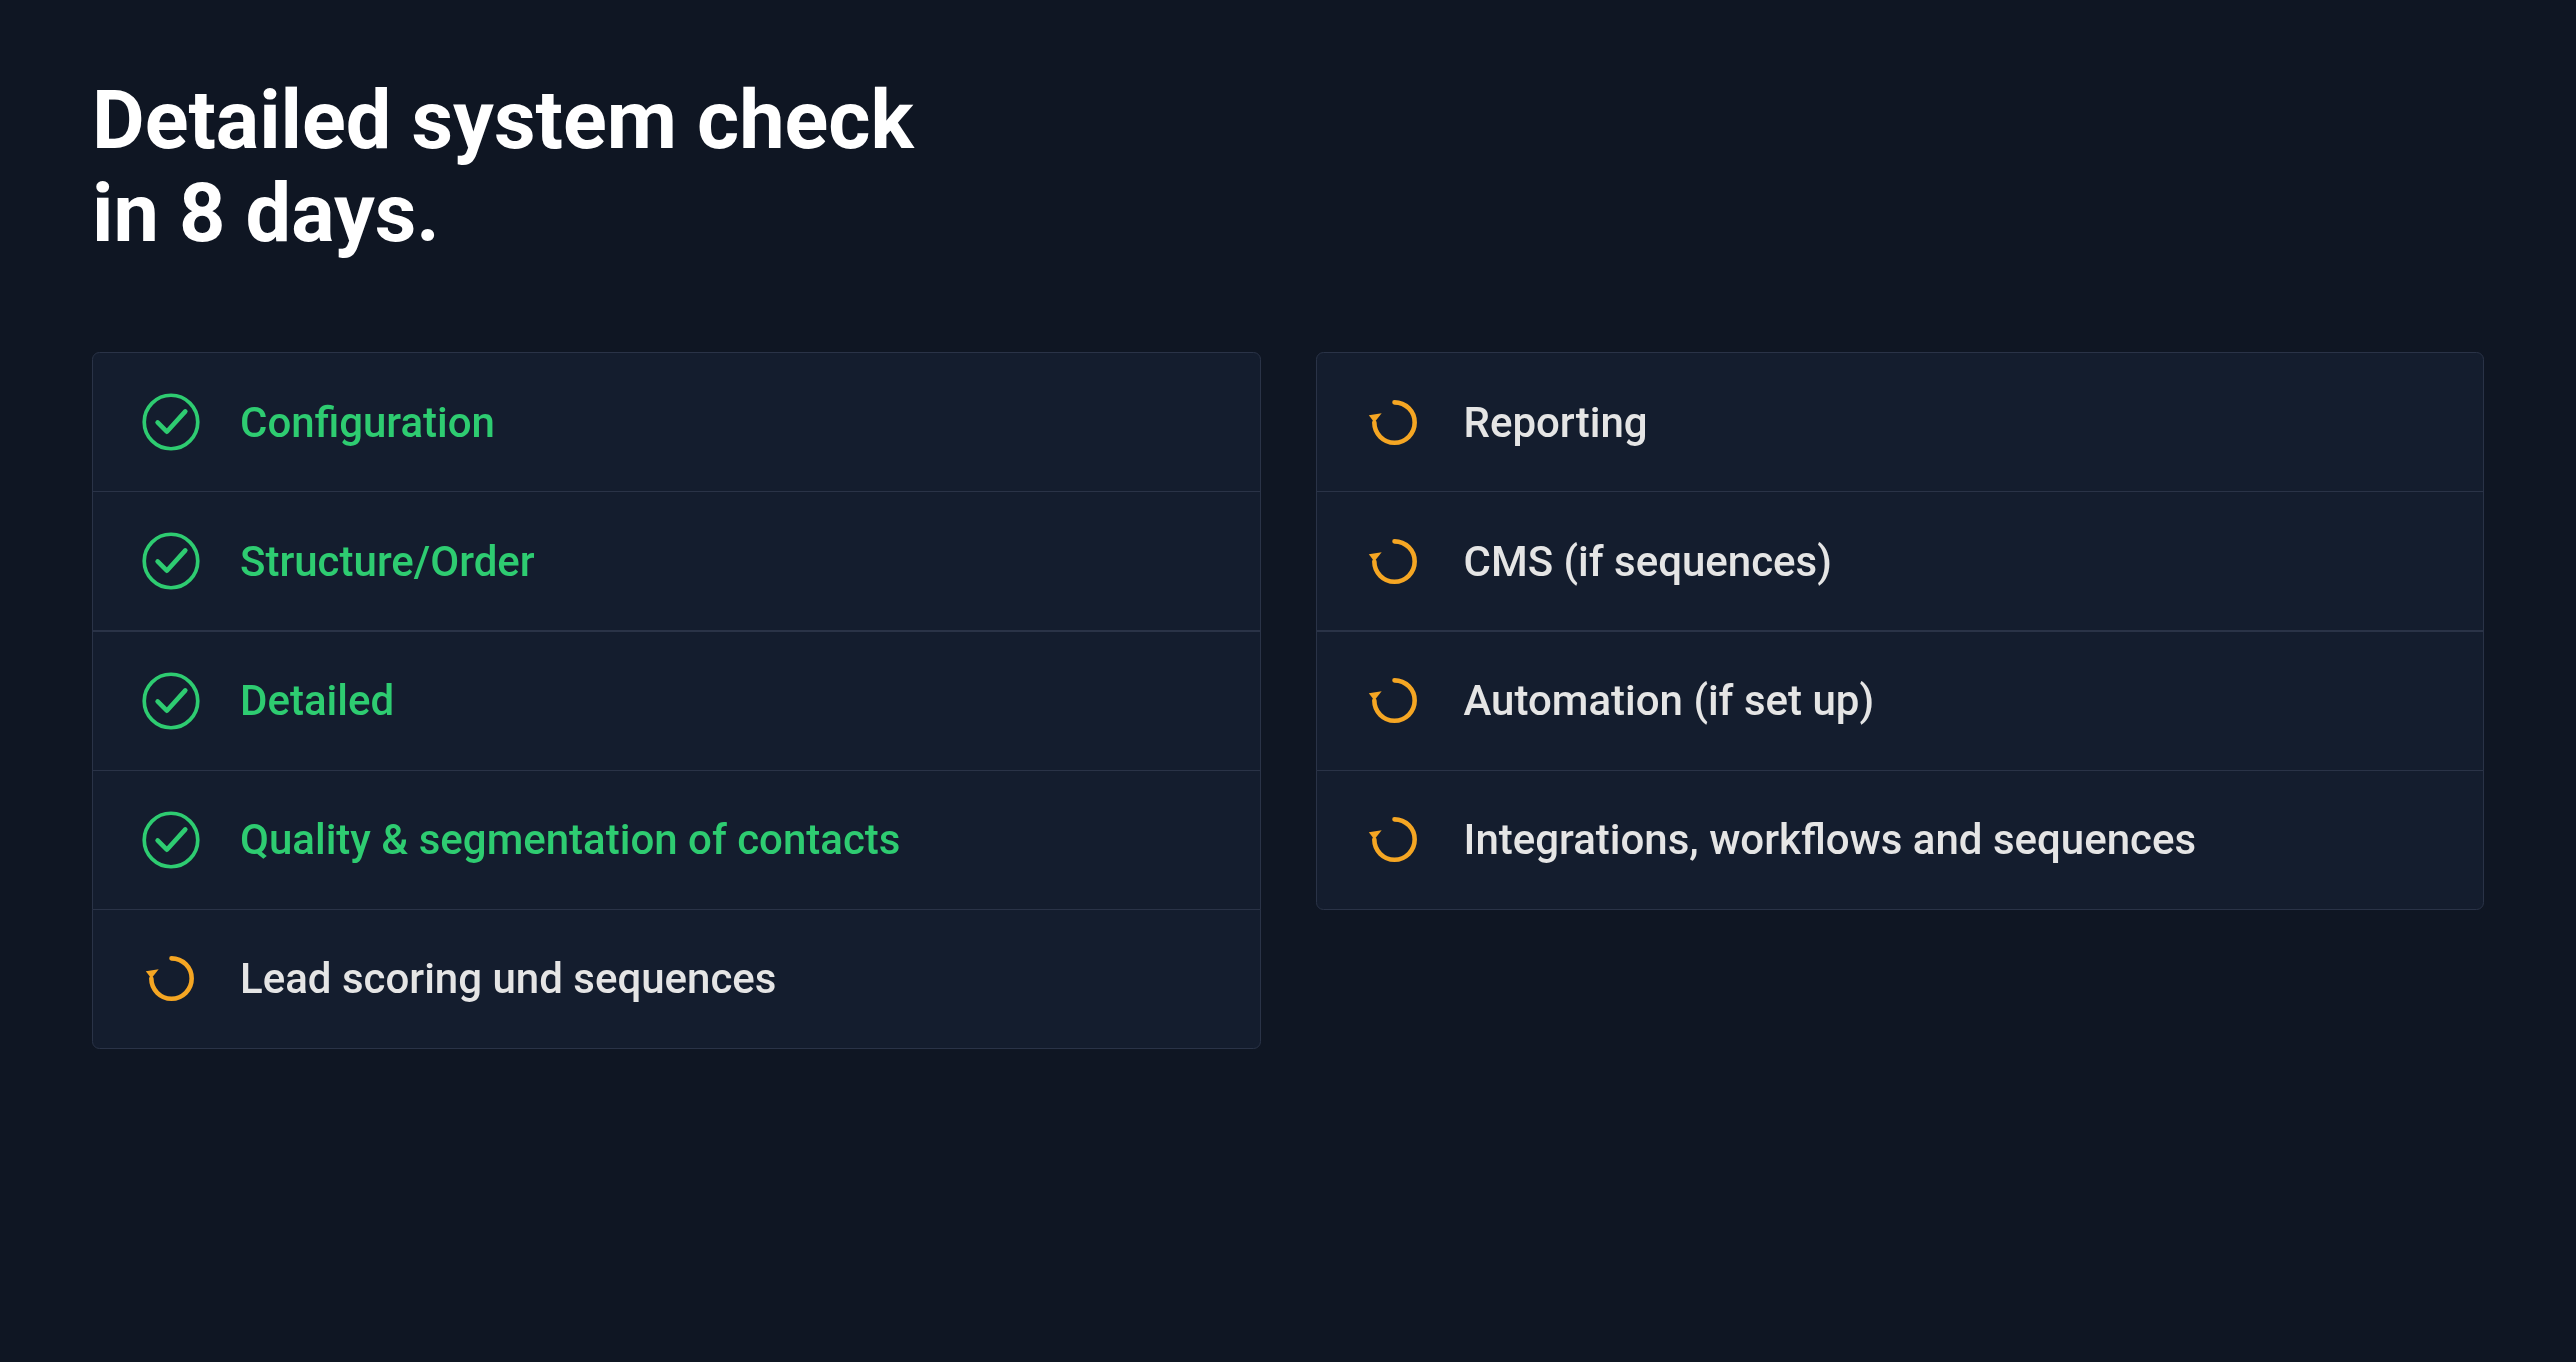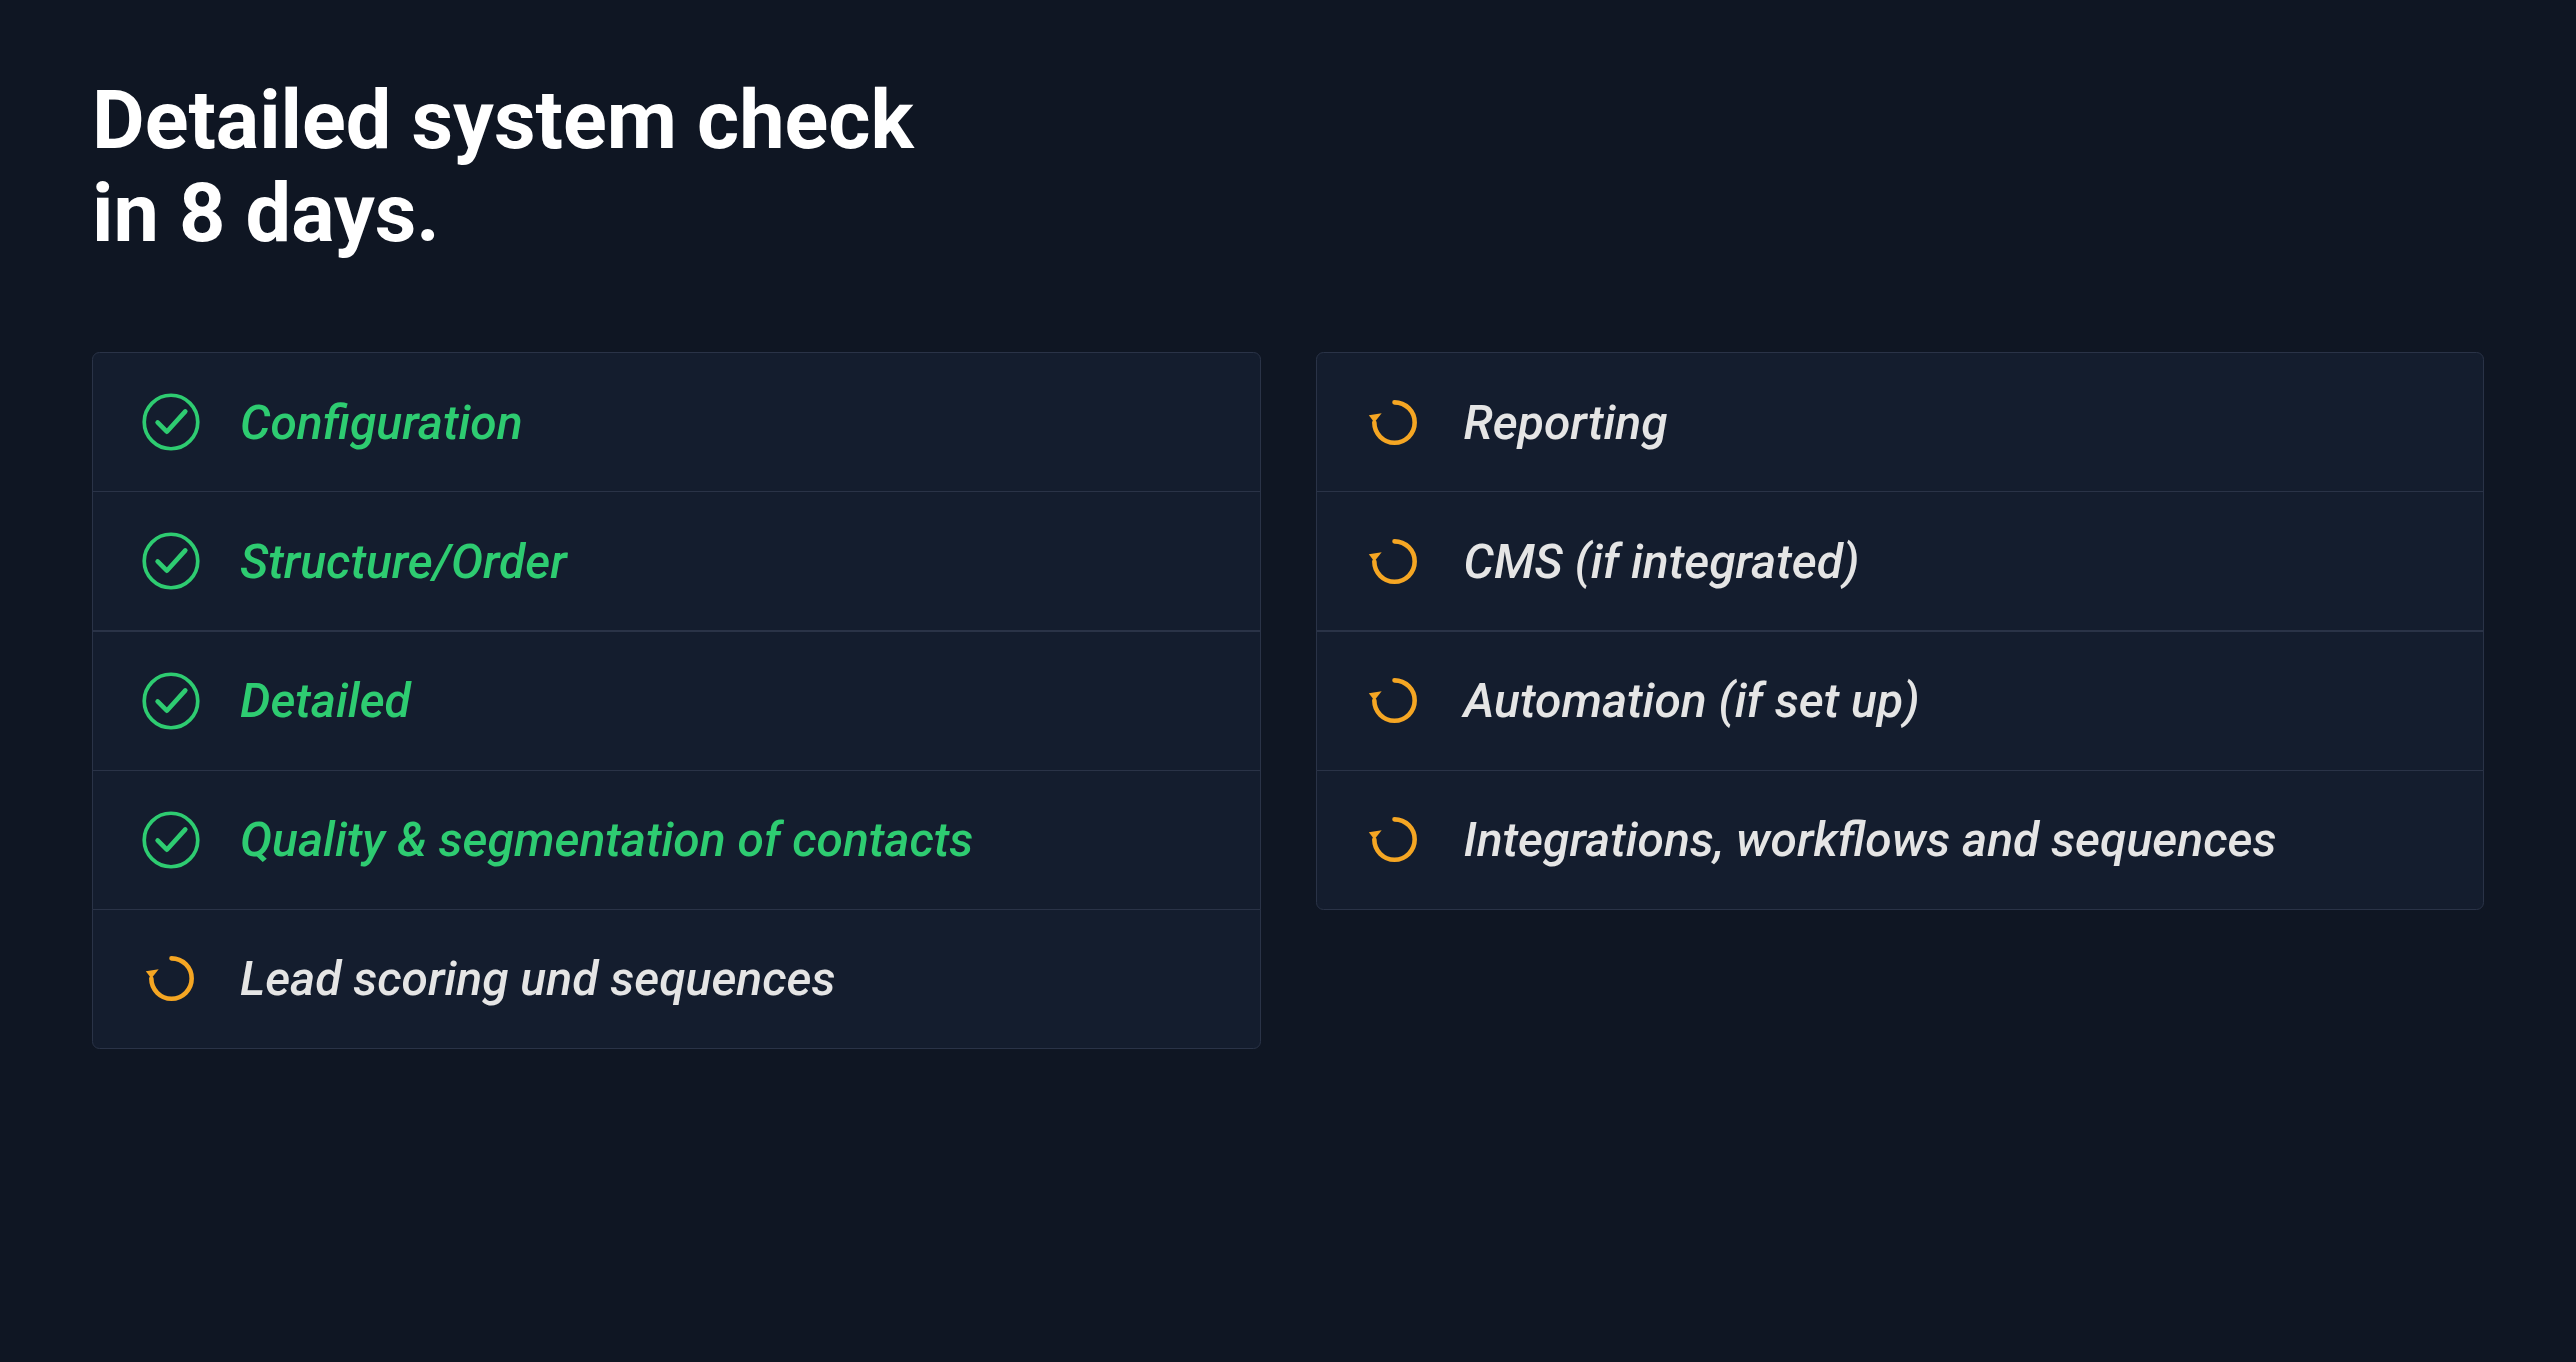--- a/index.html
+++ b/index.html
@@ -80,23 +80,22 @@
       height: 60px;
     }
 
     
     .loading-icon {
       width: 55px;
       height: 55px;
     }
 
     .item-label {
-      font-size: 48px;
+      font-size: 42px;
       font-weight: 500;
-      font-style: italic;
     }
 
     .item-label.green {
       color: #2ecc71;
     }
 
     .item-label.white {
       color: #e5e5e5;
     }
   </style>
@@ -177,21 +176,21 @@
         <span class="item-label white">Reporting</span>
       </div>
 
       <div class="checklist-item">
         <div class="icon-container">
           <svg class="loading-icon" viewBox="0 0 60 60" fill="none" xmlns="http://www.w3.org/2000/svg">
             <path d="M30 8 A22 22 0 1 1 8 30" stroke="#f5a623" stroke-width="5" stroke-linecap="round" fill="none"></path>
             <polygon points="8,30 2,22 16,20" fill="#f5a623"></polygon>
           </svg>
         </div>
-        <span class="item-label white">CMS (if integrated)</span>
+        <span class="item-label white">CMS (if sequences)</span>
       </div>
 
       <div class="checklist-item">
         <div class="icon-container">
           <svg class="loading-icon" viewBox="0 0 60 60" fill="none" xmlns="http://www.w3.org/2000/svg">
             <path d="M30 8 A22 22 0 1 1 8 30" stroke="#f5a623" stroke-width="5" stroke-linecap="round" fill="none"></path>
             <polygon points="8,30 2,22 16,20" fill="#f5a623"></polygon>
           </svg>
         </div>
         <span class="item-label white">Automation (if set up)</span>

